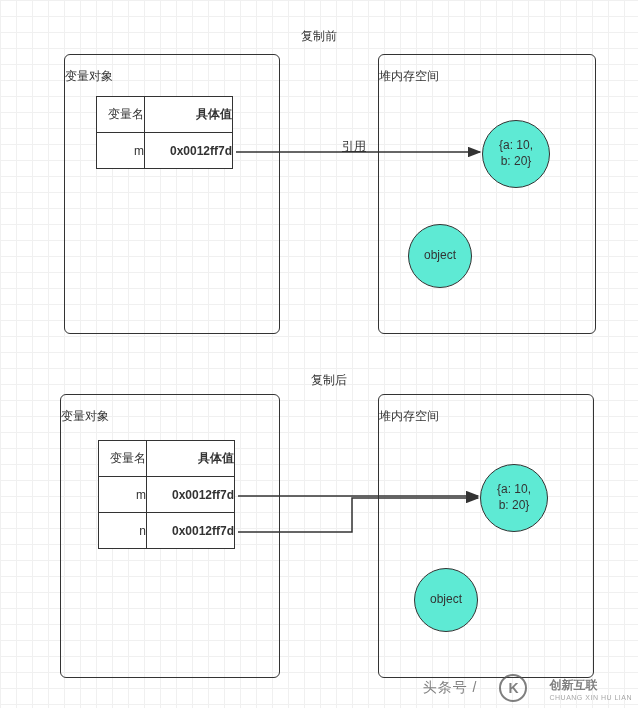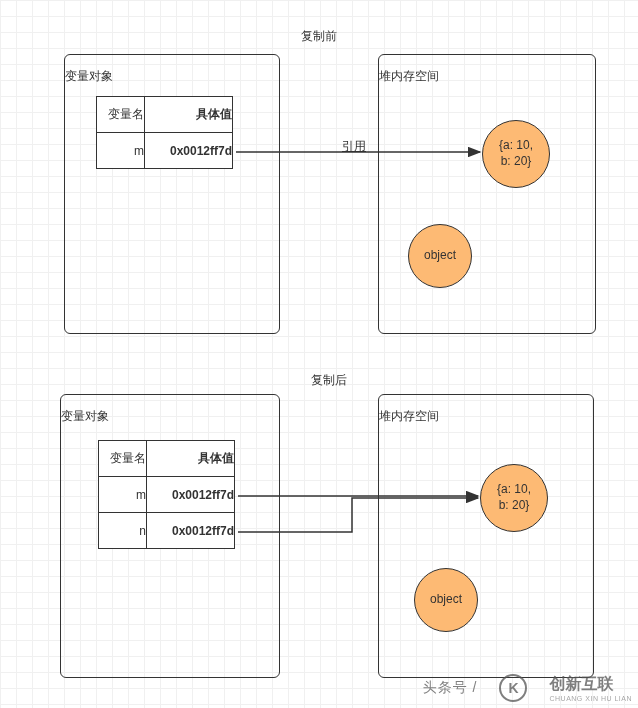--- a/index.html
+++ b/index.html
@@ -47,21 +47,21 @@
     .col1 { width: 48px; }
     .col2 { width: 88px; font-weight: bold; }
     .circle {
       position: absolute;
       border: 1.5px solid #333;
       border-radius: 50%;
       display: flex;
       align-items: center;
       justify-content: center;
       text-align: center;
-      background: #fdba74;
+      background: #5eead4;
       line-height: 1.3;
     }
     svg.overlay {
       position: absolute;
       top: 0; left: 0;
       width: 638px; height: 708px;
       pointer-events: none;
     }
     .watermark {
       position: absolute;
@@ -78,21 +78,21 @@
     .wm-logo {
       width: 28px; height: 28px;
       border: 2px solid #555;
       border-radius: 50%;
       display: flex;
       align-items: center;
       justify-content: center;
       font-weight: bold;
       position: relative;
     }
-    .wm-brand { font-size: 16px; font-weight: bold; }
+    .wm-brand { font-size: 12px; font-weight: bold; }
     .wm-sub { font-size: 7px; letter-spacing: 0.5px; color: #888; display:block; }
   </style>
 </head>
 <body>
 
 <div class="label" style="left:0; right:0; top:28px;">复制前</div>
 
 <div class="box" style="left:64px; top:54px; width:216px; height:280px;">
   <div class="box-title">变量对象</div>
 </div>

